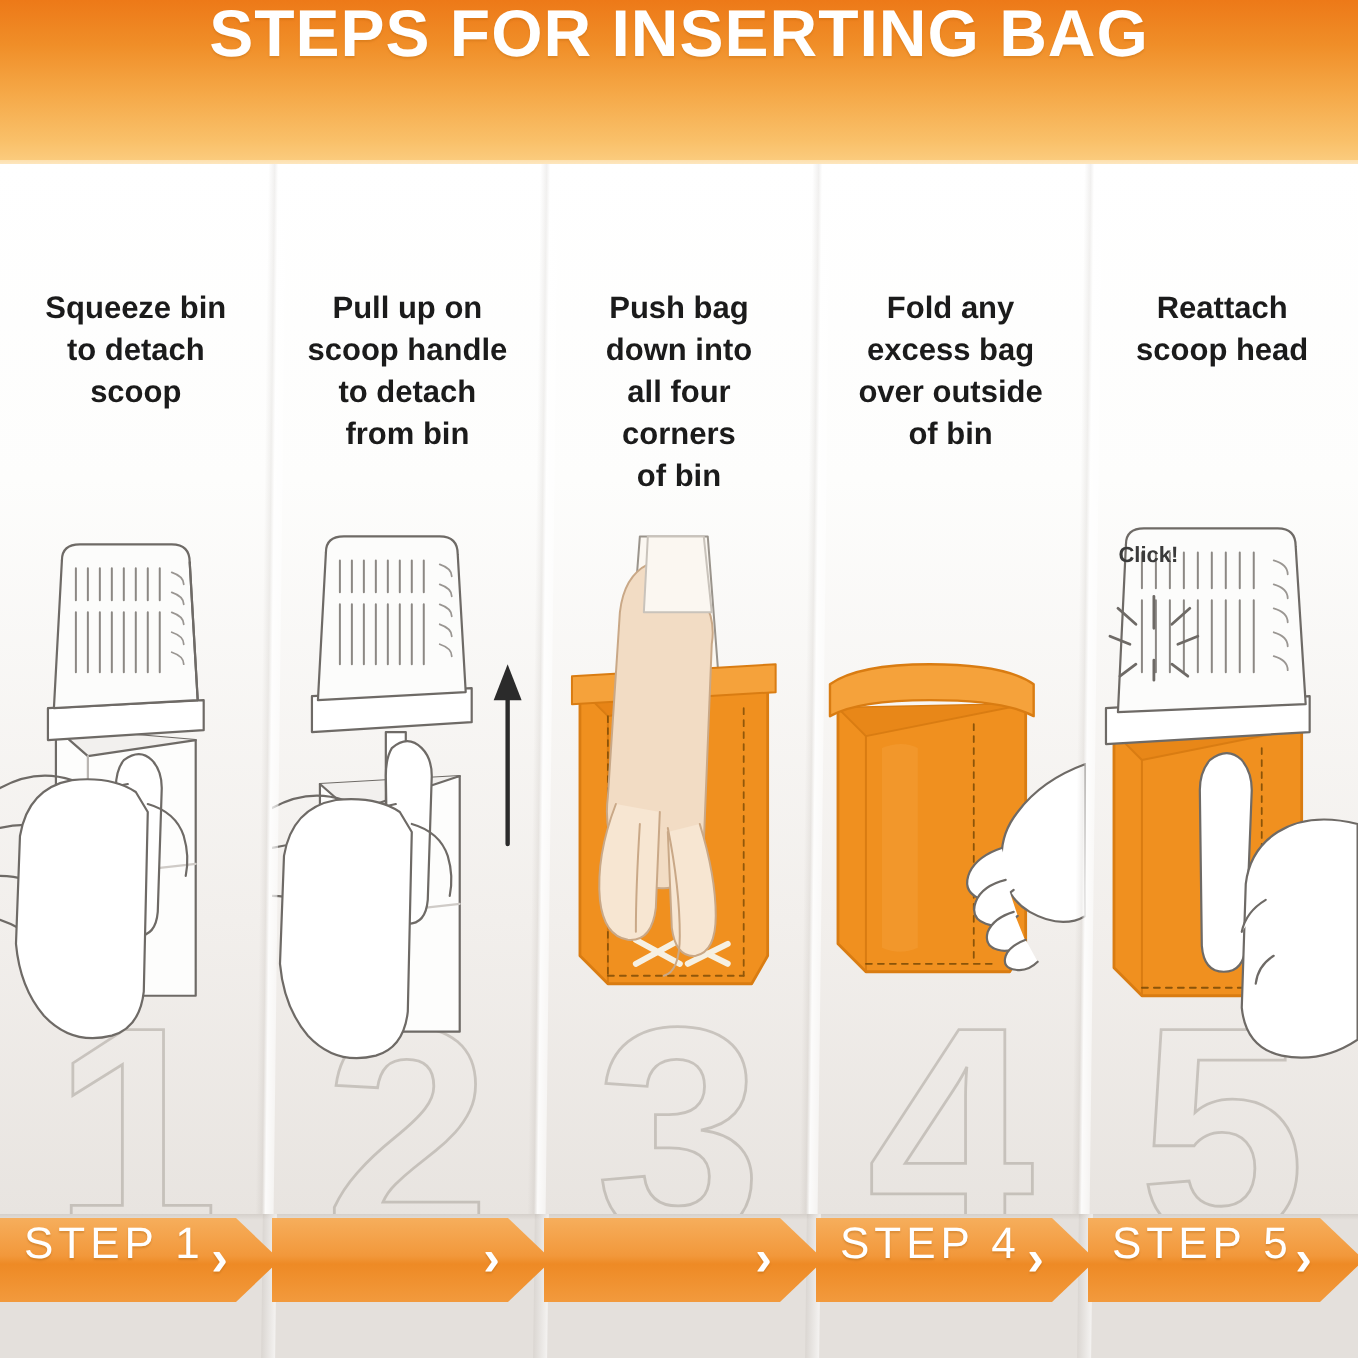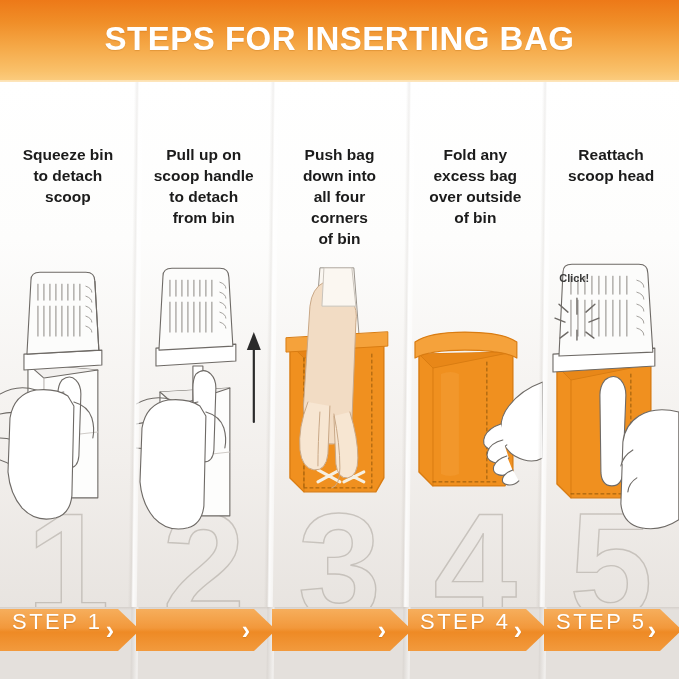--- a/index.html
+++ b/index.html
@@ -13,21 +13,21 @@
     position:relative;
     width:679px;height:679px;
     background:#ffffff;
     overflow:hidden;
   }
 
   
   .header{
     position:absolute;left:0;top:0;width:679px;height:80px;
     background:linear-gradient(180deg,#ED7918 0%,#F08E28 28%,#F5A847 58%,#F9C069 88%,#FBCB7D 100%);
-    display:flex;align-items:center;justify-content:center;
+    display:flex;align-items:flex-start;justify-content:center;
   }
   .header-title{
     color:#ffffff;
     font-size:33px;
     font-weight:bold;
     letter-spacing:0.5px;
     text-shadow:0 1px 1px rgba(170,90,0,.25);
     white-space:nowrap;
     margin-top:-2px;
   }

